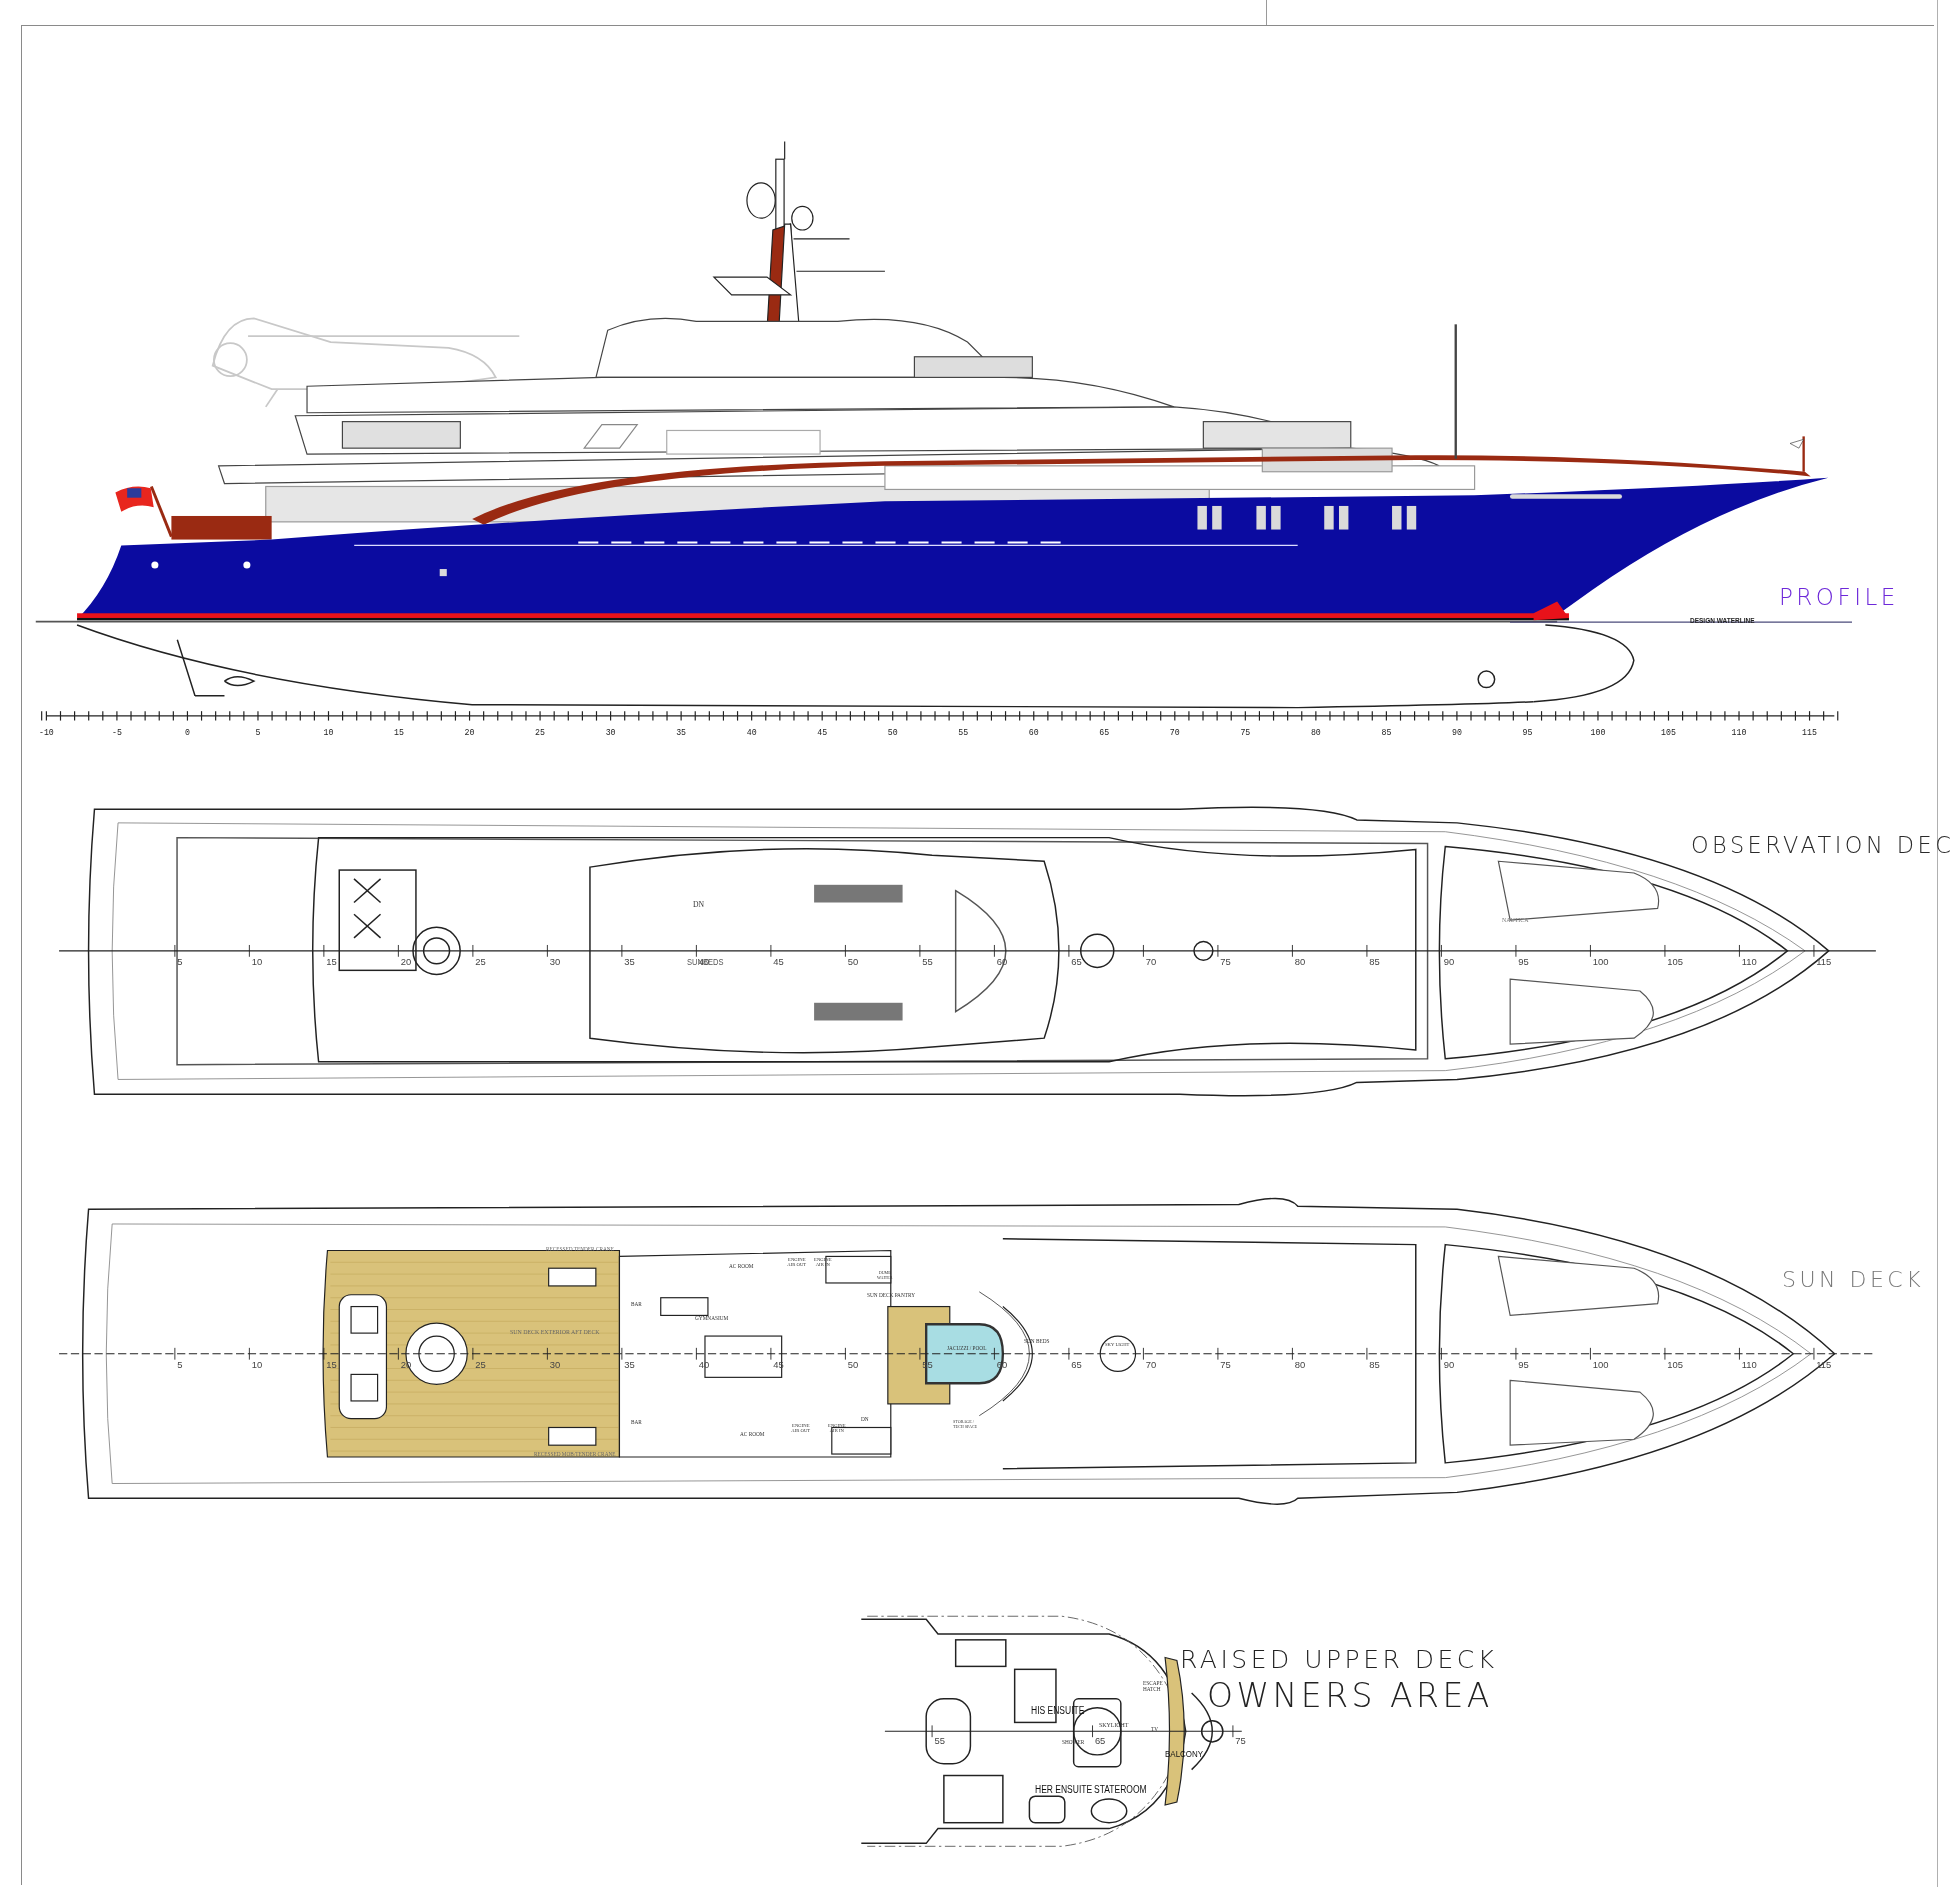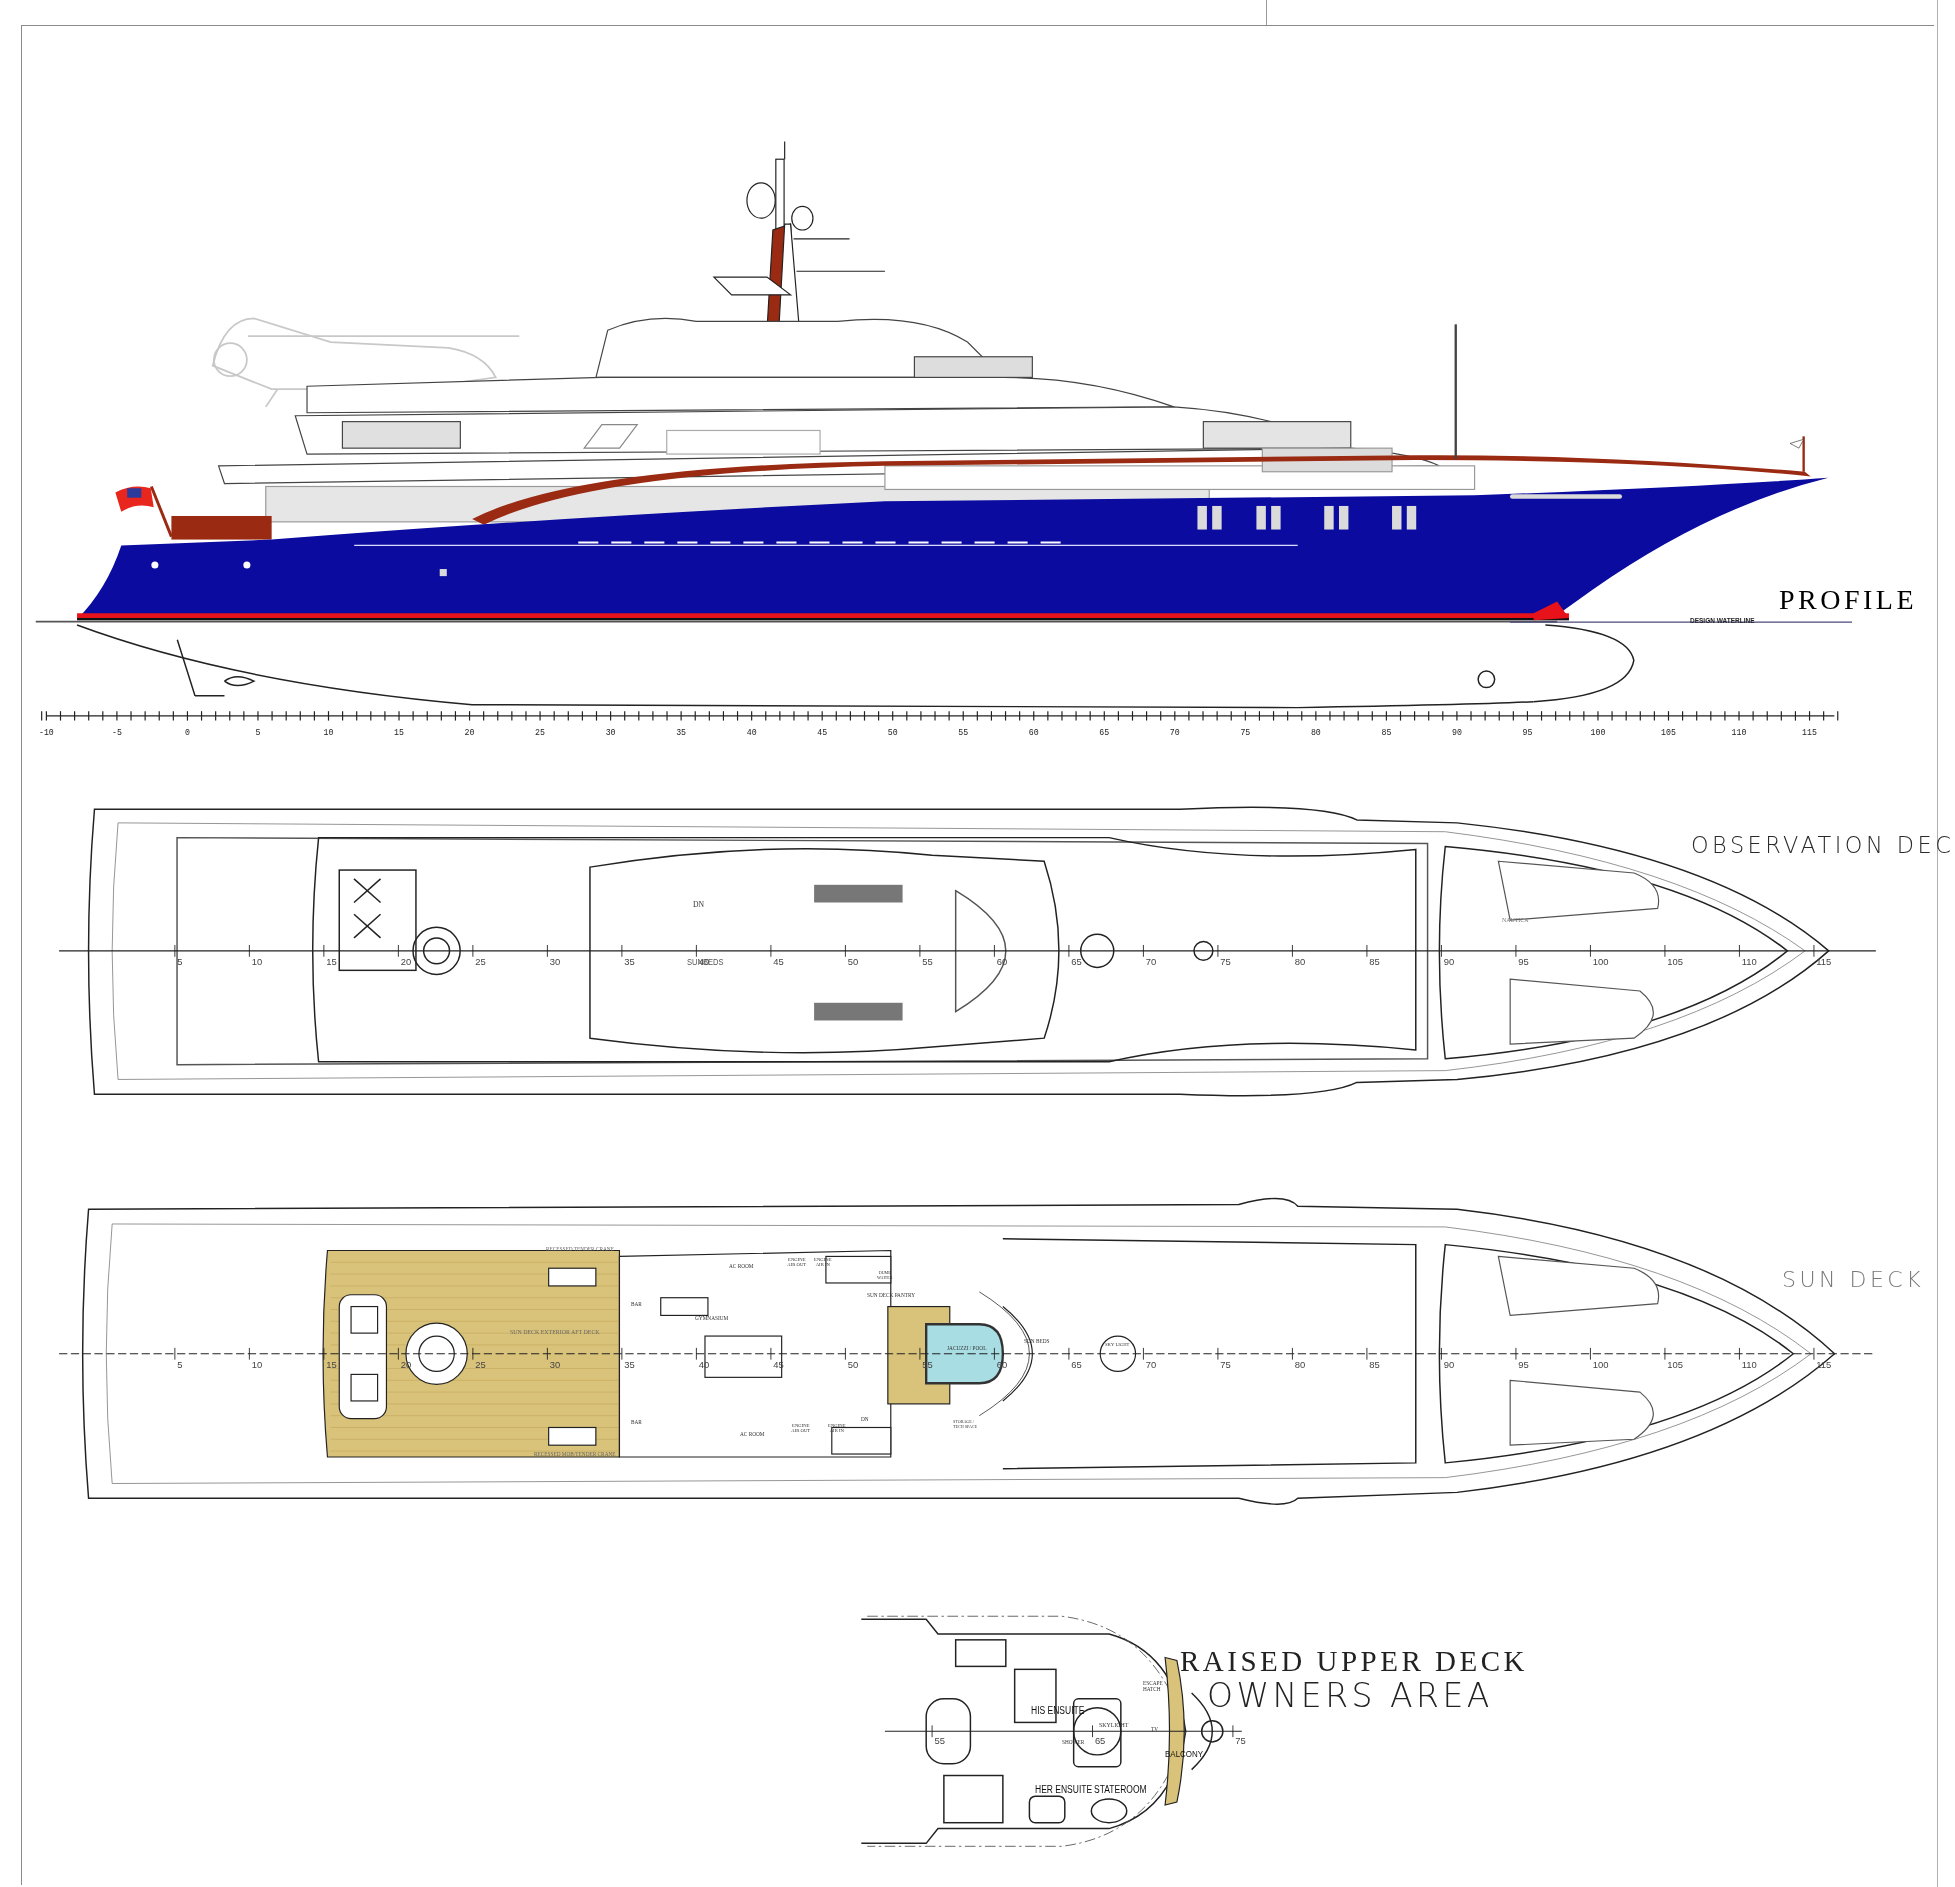--- a/index.html
+++ b/index.html
@@ -5,24 +5,24 @@
   html, body { margin: 0; padding: 0; background: #ffffff; }
   body { width: 1955px; height: 1887px; position: relative; overflow: hidden;
          font-family: "Liberation Sans", sans-serif; }
   .frame { position: absolute; left: 21px; top: 25px; width: 1912px; height: 1859px;
            border-left: 1.8px solid #8a8a8a; border-top: 1.8px solid #8a8a8a; }
   .frame-tick { position: absolute; left: 1266px; top: 0; width: 1.2px; height: 25px; background: #9a9a9a; }
   .right-rule { position: absolute; left: 1937px; top: 0; width: 1.2px; height: 1887px; background: #b0b0b0; }
   svg.layer { position: absolute; left: 0; top: 0; }
   .title { position: absolute; font-family: "DejaVu Sans", sans-serif; font-weight: 200;
            color: #333; letter-spacing: 3.5px; white-space: nowrap; }
-  .t-profile { left: 1779px; top: 584px; font-size: 28px; color: #000000; font-family: Liberation Serif, serif; }
+  .t-profile { left: 1779px; top: 584px; font-size: 23px; color: #6d28d9; }
   .t-obs { left: 1691px; top: 832px; font-size: 22.4px; color: #2a2a2a; }
   .t-sun { left: 1782px; top: 1267px; font-size: 22px; color: #777; }
-  .t-rud1 { left: 1180px; top: 1645px; font-size: 29px; color: #222; font-family: Liberation Serif, serif; }
+  .t-rud1 { left: 1180px; top: 1645px; font-size: 25px; color: #222; }
   .t-rud2 { left: 1207px; top: 1676px; font-size: 33px; color: #222; }
   .small { position: absolute; font-family: Liberation Serif, serif;
            font-size: 7.7px; color: #333; white-space: nowrap; }
   .room { position: absolute; font-family: "Liberation Sans", sans-serif; font-size: 10px;
           color: #111; white-space: nowrap; transform: scaleX(0.85); transform-origin: left; }
   .scale-num { font-family: "Liberation Mono", monospace; font-size: 14px; fill: #222; }
   .cl-num { font-family: "Liberation Sans", sans-serif; font-size: 16px; fill: #444; }
   .dwl { position: absolute; left: 1690px; top: 617px; font-size: 6.5px; font-weight: bold;
          color: #222; font-family: "Liberation Sans", sans-serif; }
 </style>

